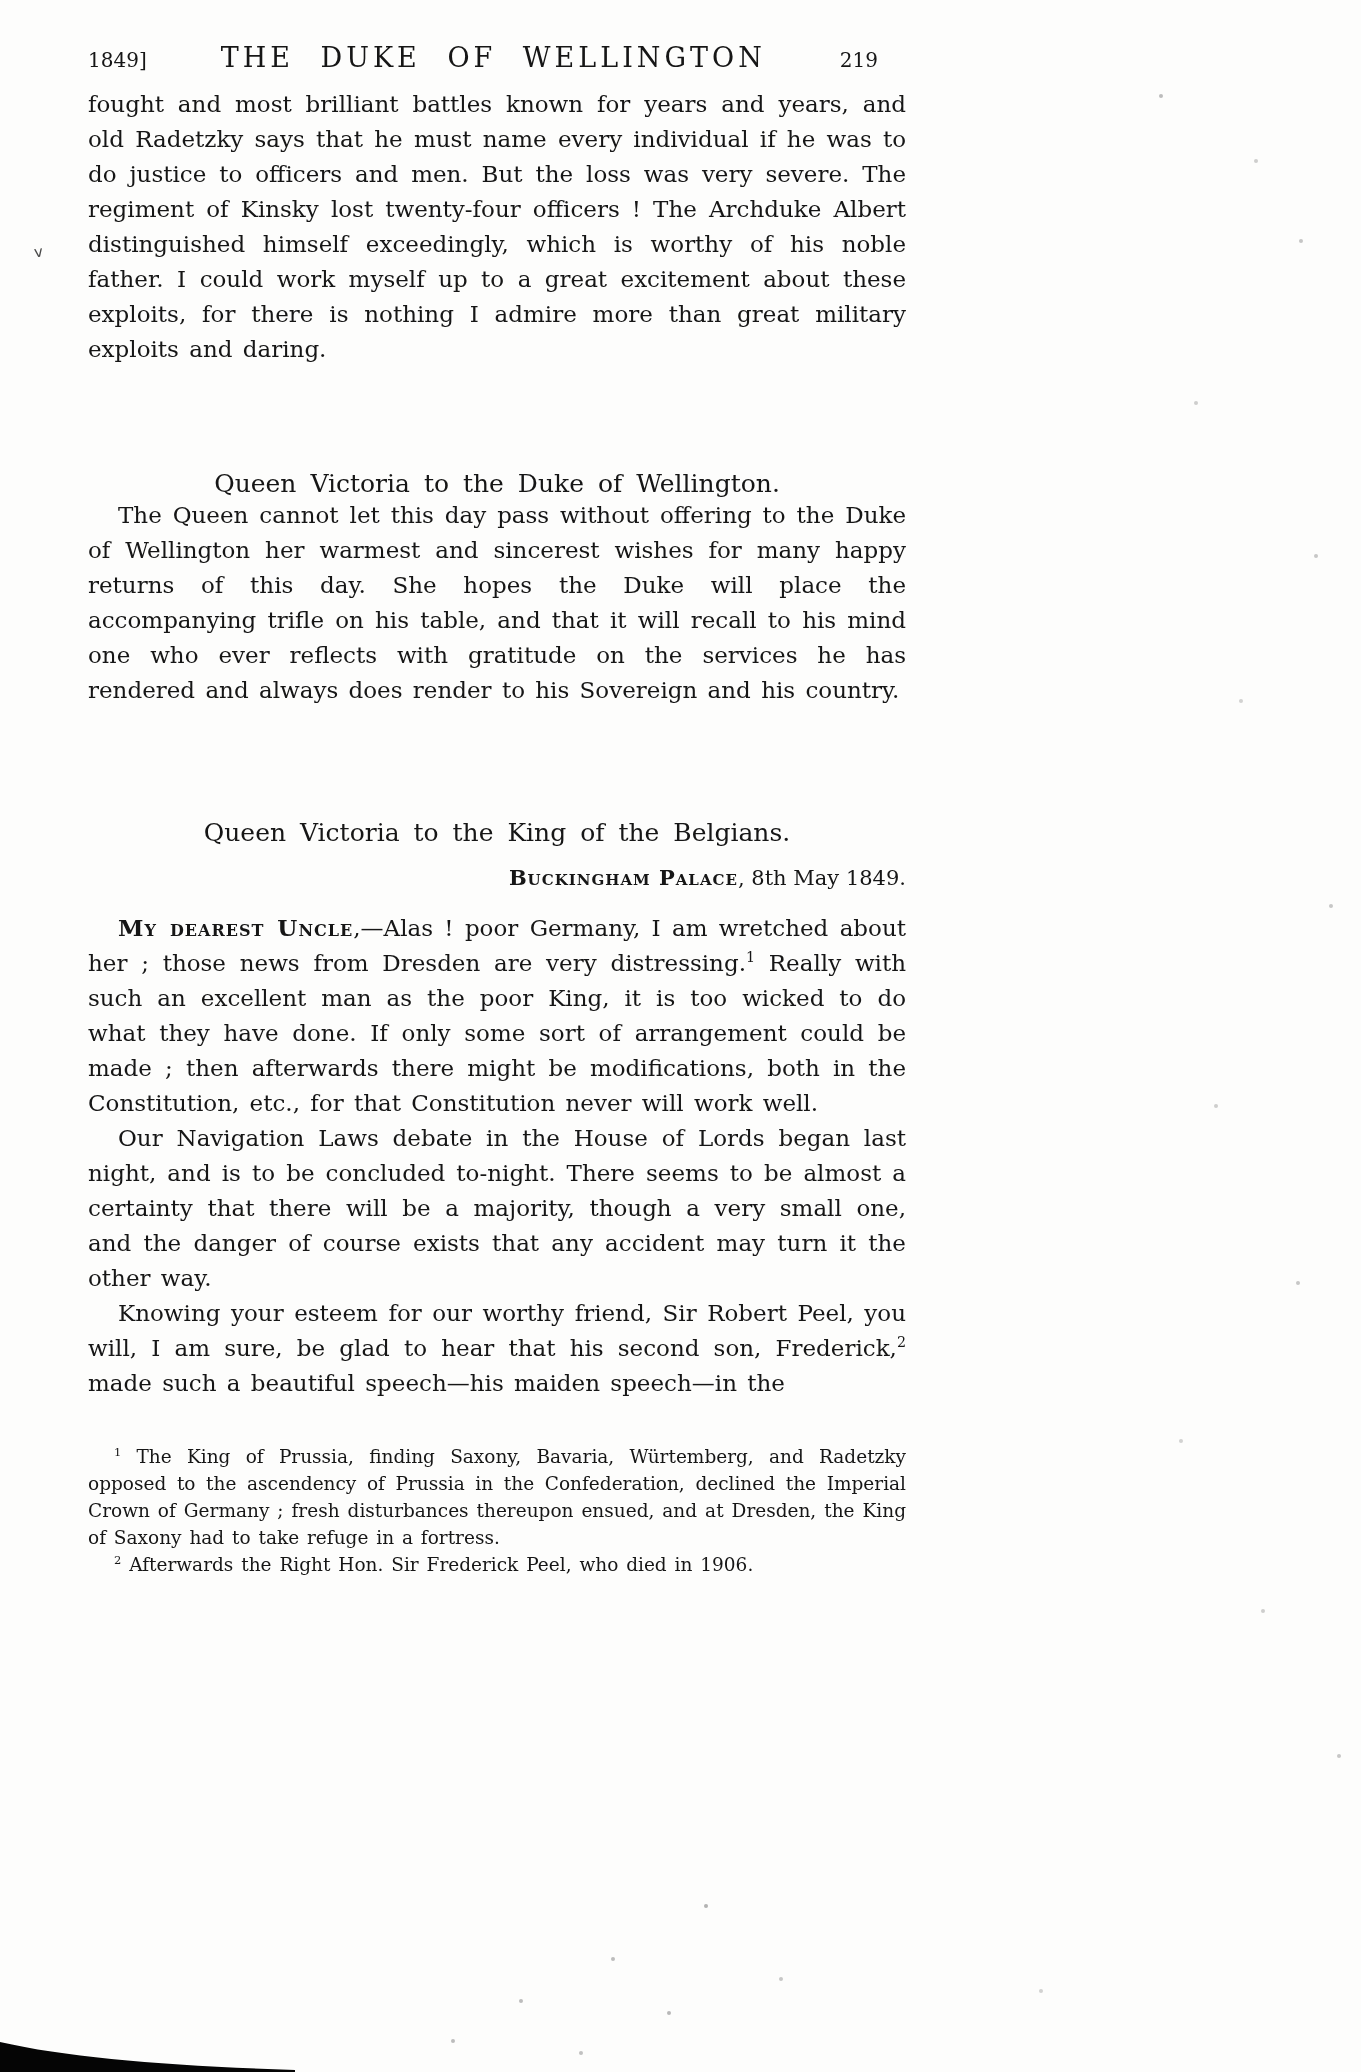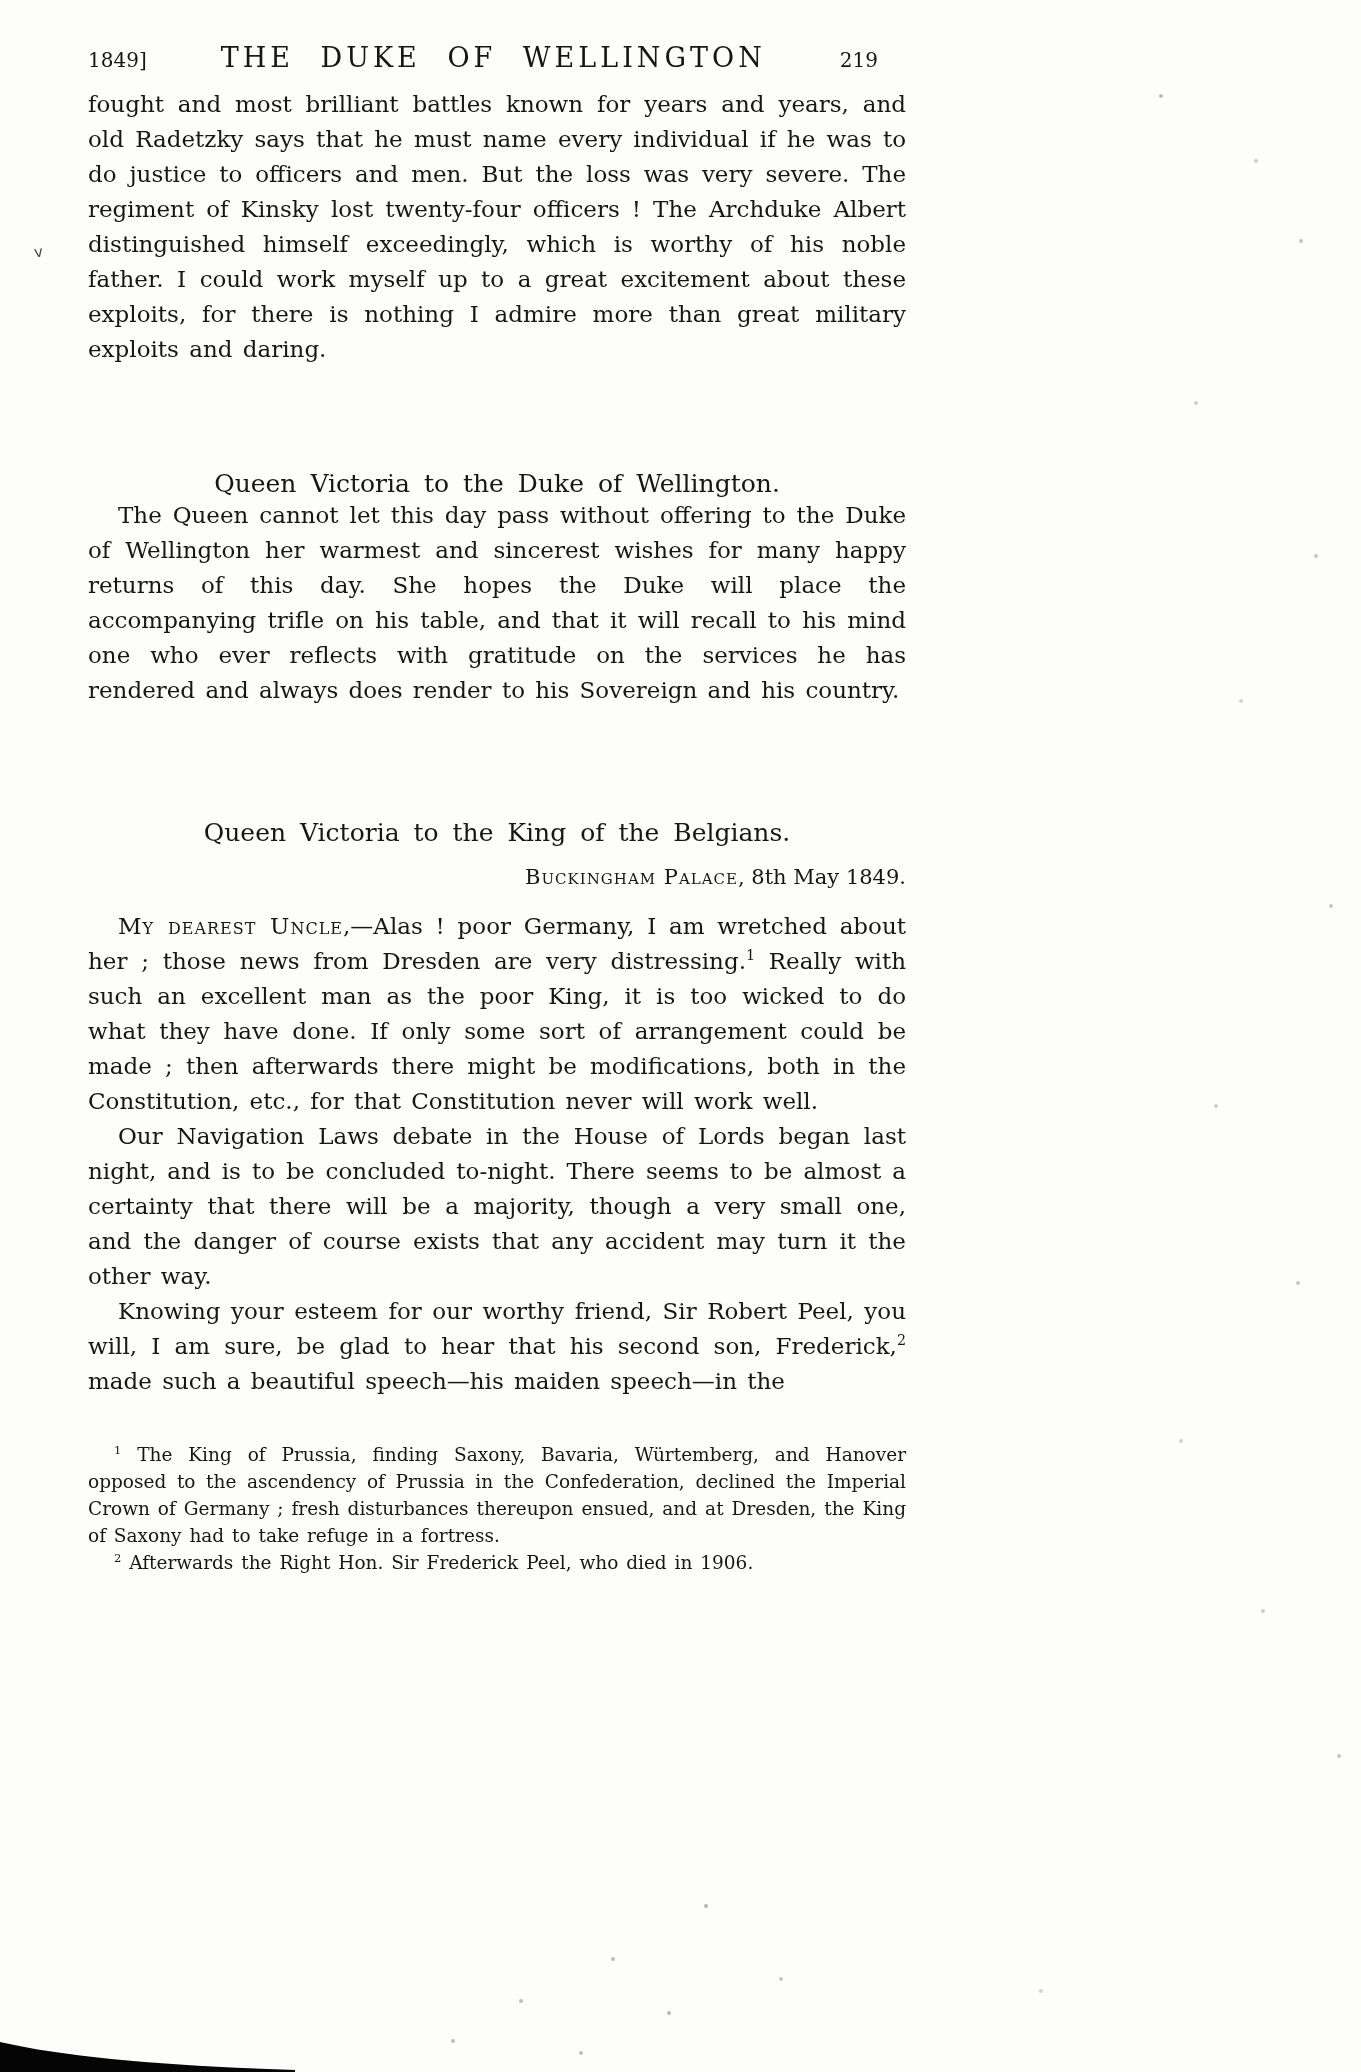--- a/index.html
+++ b/index.html
@@ -56,21 +56,21 @@
   .dateline2{margin-top:18px;margin-bottom:20px;}
   
   .footnotes{margin-top:42px;}
   .footnote{
     font-size:18.5px;line-height:27px;
     text-align:justify;word-spacing:2px;
     text-indent:26px;margin:0;
   }
   
   .italic{}
-  .smallcaps{font-variant:small-caps;letter-spacing:1px;}
+  .smallcaps{font-variant:small-caps;letter-spacing:1px;font-weight:bold;}
   .sup{font-size:0.62em;vertical-align:super;line-height:0;}
   
   .margin-mark{
     position:absolute;left:34px;top:243px;
     font-size:15px;color:#4a4a4a;
     font-family:"DejaVu Sans",sans-serif;
     transform:rotate(-8deg);
   }
   .corner-artifact{position:absolute;left:0;bottom:0;}
   .scan-noise{
@@ -120,21 +120,21 @@
     <p class="letter-heading h1-gap">Queen Victoria to the Duke of Wellington.</p>
     <p class="para indent"><span>The Queen cannot let this day pass without offering to the Duke of Wellington her warmest and sincerest wishes for many happy returns of this day.  She hopes the Duke will place the accompanying trifle on his table, and that it will recall to his mind </span><span class="italic">one</span><span> who ever reflects with gratitude on the services he has rendered and always does render to his Sovereign and his country.</span></p>
 
     <p class="letter-heading h2-gap">Queen Victoria to the King of the Belgians.</p>
     <p class="dateline dateline2"><span class="smallcaps">Buckingham Palace</span><span>, 8</span><span class="italic">th</span><span> </span><span class="italic">May</span><span> 1849.</span></p>
     <p class="para indent"><span class="smallcaps">My dearest Uncle</span><span>,—Alas !  poor Germany, I am wretched about her ;  those news from Dresden are very distressing.</span><span class="sup">1</span><span>  Really with such an excellent man as the poor King, it is too wicked to do what they have done.  If only </span><span class="italic">some sort</span><span> of arrangement could be made ;  then afterwards there might be modifications, both in the Constitution, etc., for that Constitution never will work well.</span></p>
     <p class="para indent"><span>Our Navigation Laws debate in the House of Lords began last night, and is to be concluded to-night.  There seems to be almost a certainty that there will be a majority, though a very small one, and the danger of course exists that any accident may turn it the other way.</span></p>
     <p class="para indent"><span>Knowing your esteem for our worthy friend, Sir Robert Peel, you will, I am sure, be glad to hear that his second son, Frederick,</span><span class="sup">2</span><span> made such a beautiful speech—his maiden speech—in the</span></p>
 
     <div class="footnotes">
-      <p class="footnote"><span class="sup">1</span><span> The King of Prussia, finding Saxony, Bavaria, Würtemberg, and Hanover opposed to the ascendency of Prussia in the Confederation, declined the Imperial Crown of Germany ;  fresh disturbances thereupon ensued, and at Dresden, the King of Saxony had to take refuge in a fortress.</span></p>
+      <p class="footnote"><span class="sup">1</span><span> The King of Prussia, finding Saxony, Bavaria, Würtemberg, and Radetzky opposed to the ascendency of Prussia in the Confederation, declined the Imperial Crown of Germany ;  fresh disturbances thereupon ensued, and at Dresden, the King of Saxony had to take refuge in a fortress.</span></p>
       <p class="footnote"><span class="sup">2</span><span> Afterwards the Right Hon. Sir Frederick Peel, who died in 1906.</span></p>
     </div>
 
   </div>
 
   <div class="scan-noise"></div>
 
   <svg class="corner-artifact" width="295" height="34" viewBox="0 0 295 34" aria-hidden="true">
     <path d="M0,34 L0,4 C70,20 170,28 295,32 L295,34 Z" fill="#050505"></path>
   </svg>

